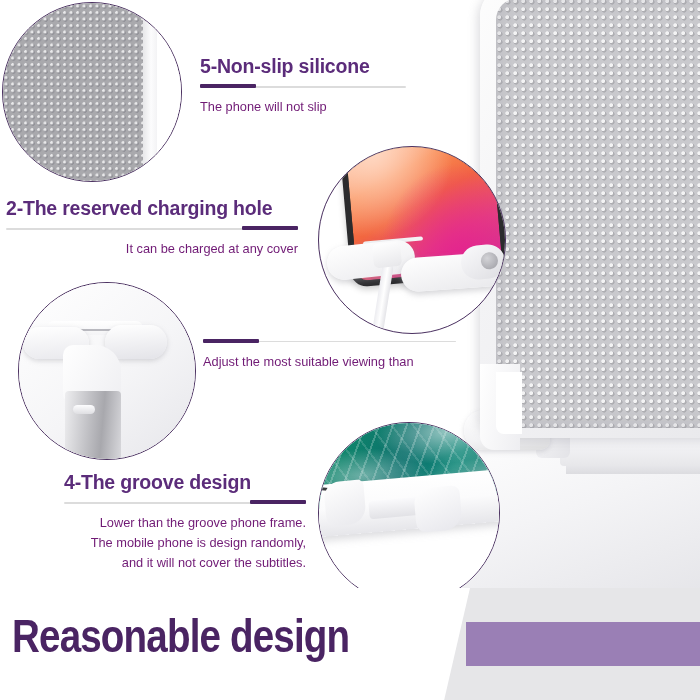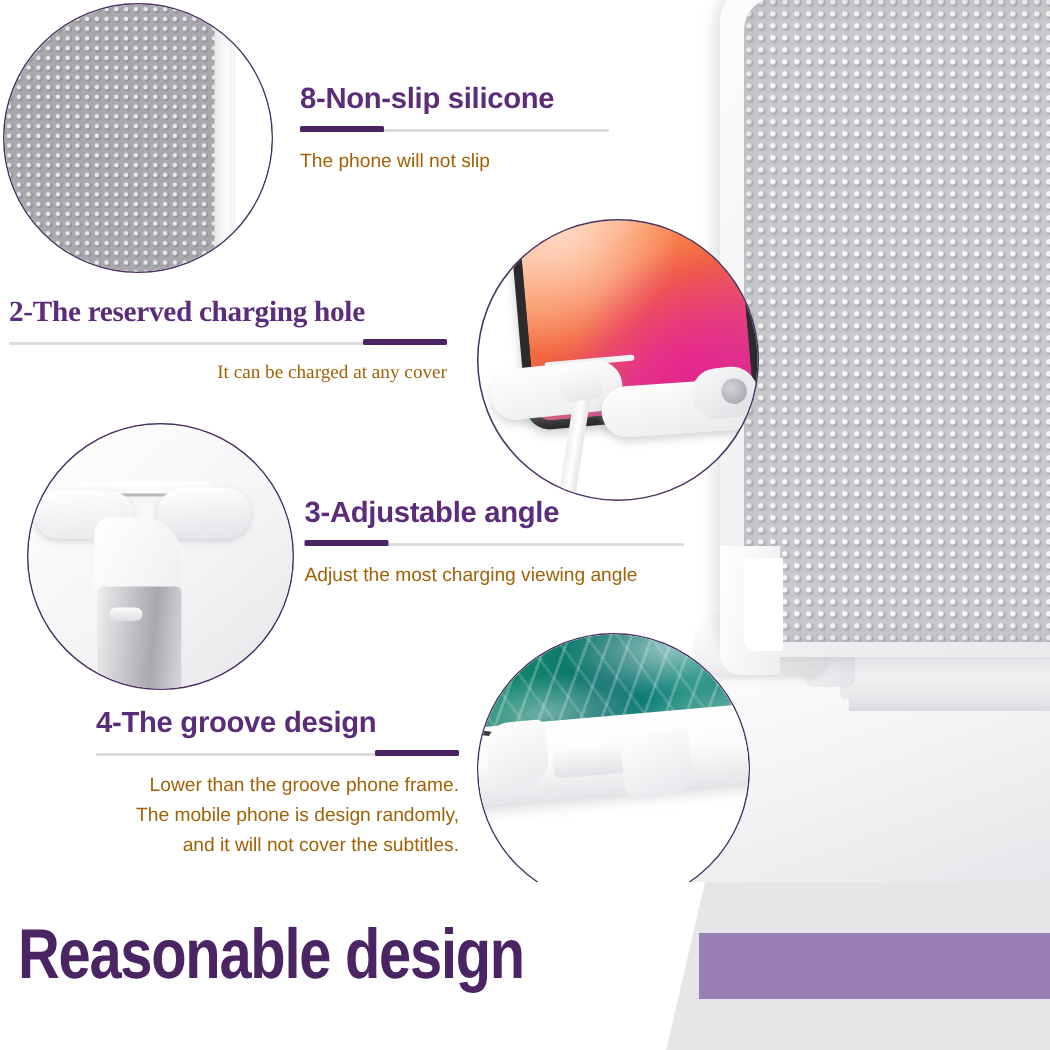--- a/index.html
+++ b/index.html
@@ -232,24 +232,24 @@
   .rule{position:relative;height:4px;margin-top:7px;}
   .rule .thin{
     position:absolute;left:0;right:0;top:1.5px;height:1.6px;background:#dcdcdc;border-radius:1px;
   }
   .rule .thick{
     position:absolute;top:0;height:4px;background:#4a2463;border-radius:1px;
   }
   .rule.left .thick{left:0;width:56px;}
   .rule.right .thick{right:0;width:56px;}
   .sub{
-    color:#a16207;font-size:12.8px;line-height:1.55;margin-top:9px;white-space:nowrap;
+    color:#701a75;font-size:12.8px;line-height:1.55;margin-top:9px;white-space:nowrap;
   }
   .b1{left:200px;top:56px;width:206px;}
-  .b2{left:6px;top:198px;width:292px;font-family:Liberation Serif, serif;}
+  .b2{left:6px;top:198px;width:292px;}
   .b2 .sub{text-align:right;}
   .b3{left:203px;top:332px;width:253px;}
   .b4{left:64px;top:472px;width:242px;}
   .b4 .sub{text-align:right;}
 
   
   .band-gray{
     position:absolute;left:432px;top:588px;width:300px;height:112px;
     background:#e6e6e8;transform:skewX(-13deg);
   }
@@ -321,44 +321,43 @@
     <div class="bg"></div>
     <div class="sea"></div>
     <div class="groove"></div>
     <div class="wire"></div>
     <div class="lipL"></div>
     <div class="tab"></div>
     <div class="lipR"></div>
   </div>
 
   <div class="block b1">
-    <div class="hd">8-Non-slip silicone</div>
+    <div class="hd">5-Non-slip silicone</div>
     <div class="rule left">
       <div class="thin"></div>
       <div class="thick"></div>
     </div>
     <div class="sub">The phone will not slip</div>
   </div>
 
   <div class="block b2">
     <div class="hd">2-The reserved charging hole</div>
     <div class="rule right">
       <div class="thin"></div>
       <div class="thick"></div>
     </div>
     <div class="sub">It can be charged at any cover</div>
   </div>
 
   <div class="block b3">
-    <div class="hd">3-Adjustable angle</div>
     <div class="rule left">
       <div class="thin"></div>
       <div class="thick"></div>
     </div>
-    <div class="sub">Adjust the most charging viewing angle</div>
+    <div class="sub">Adjust the most suitable viewing than</div>
   </div>
 
   <div class="block b4">
     <div class="hd">4-The groove design</div>
     <div class="rule right">
       <div class="thin"></div>
       <div class="thick"></div>
     </div>
     <div class="sub">Lower than the groove phone frame.</div>
     <div class="sub" style="margin-top:0">The mobile phone is design randomly,</div>

